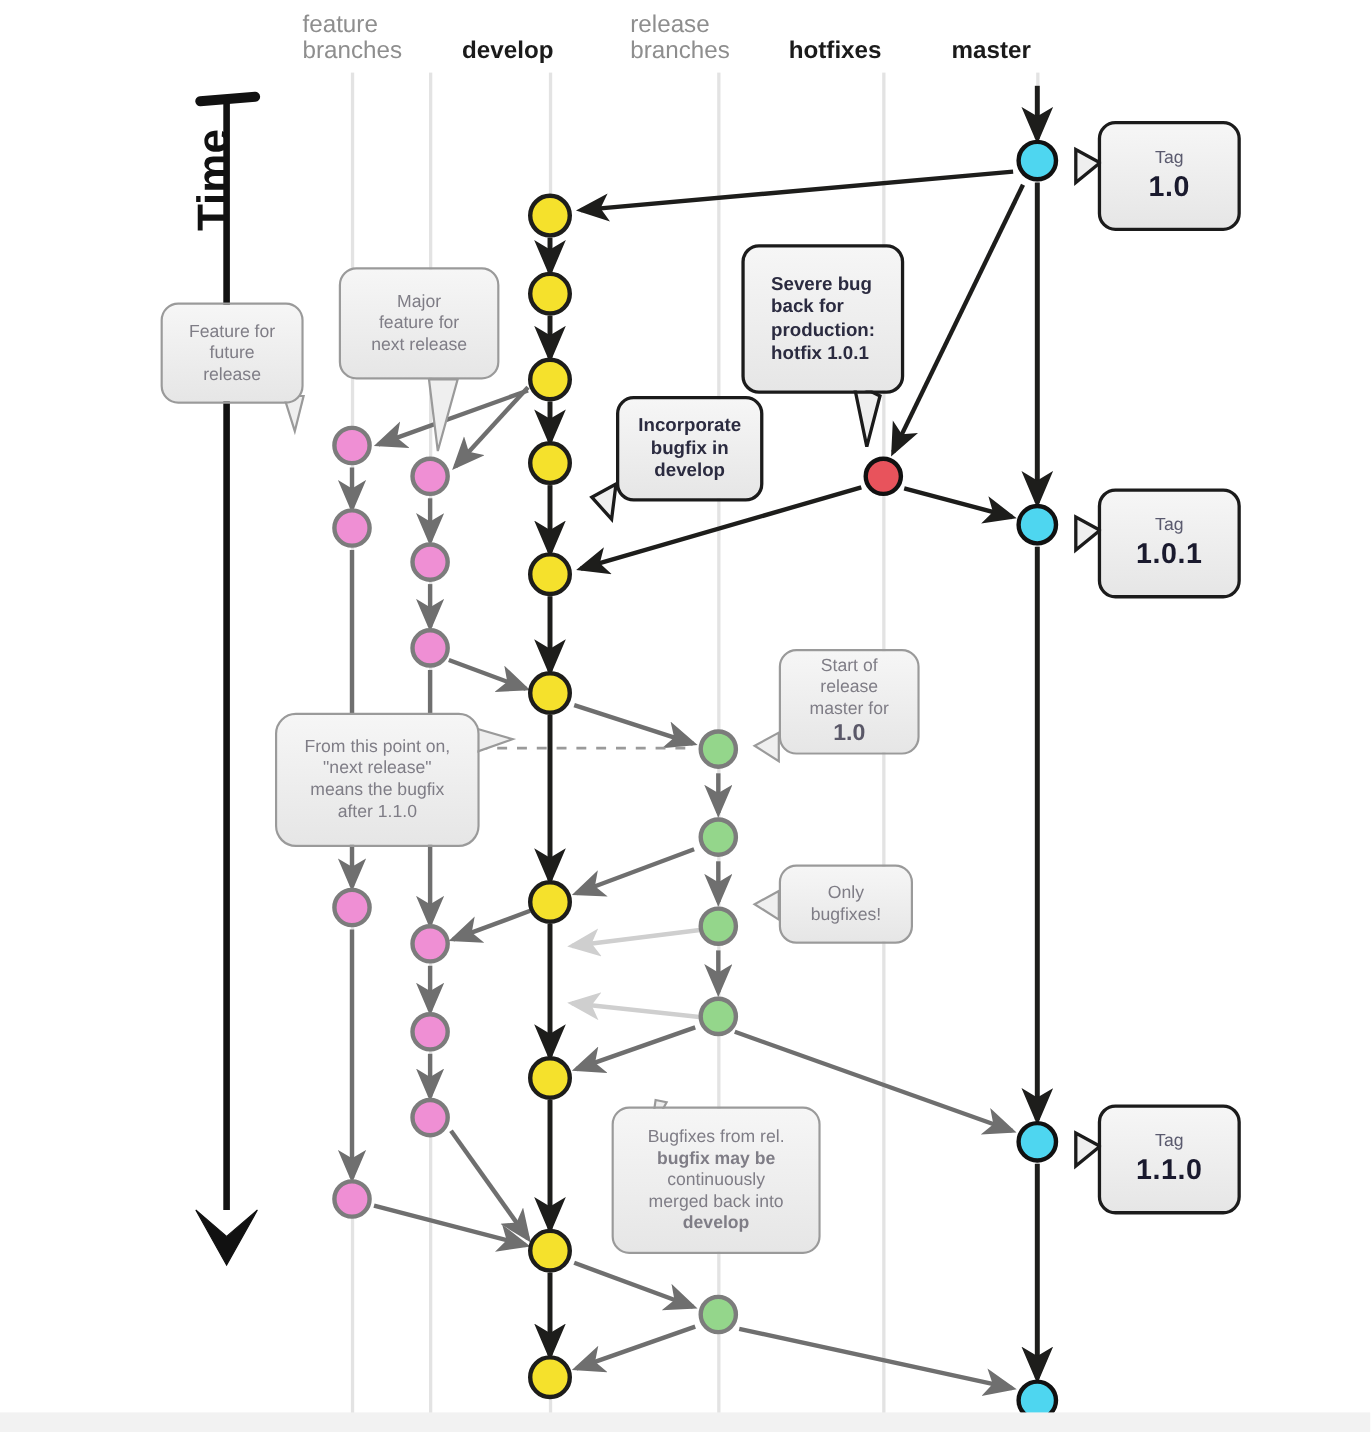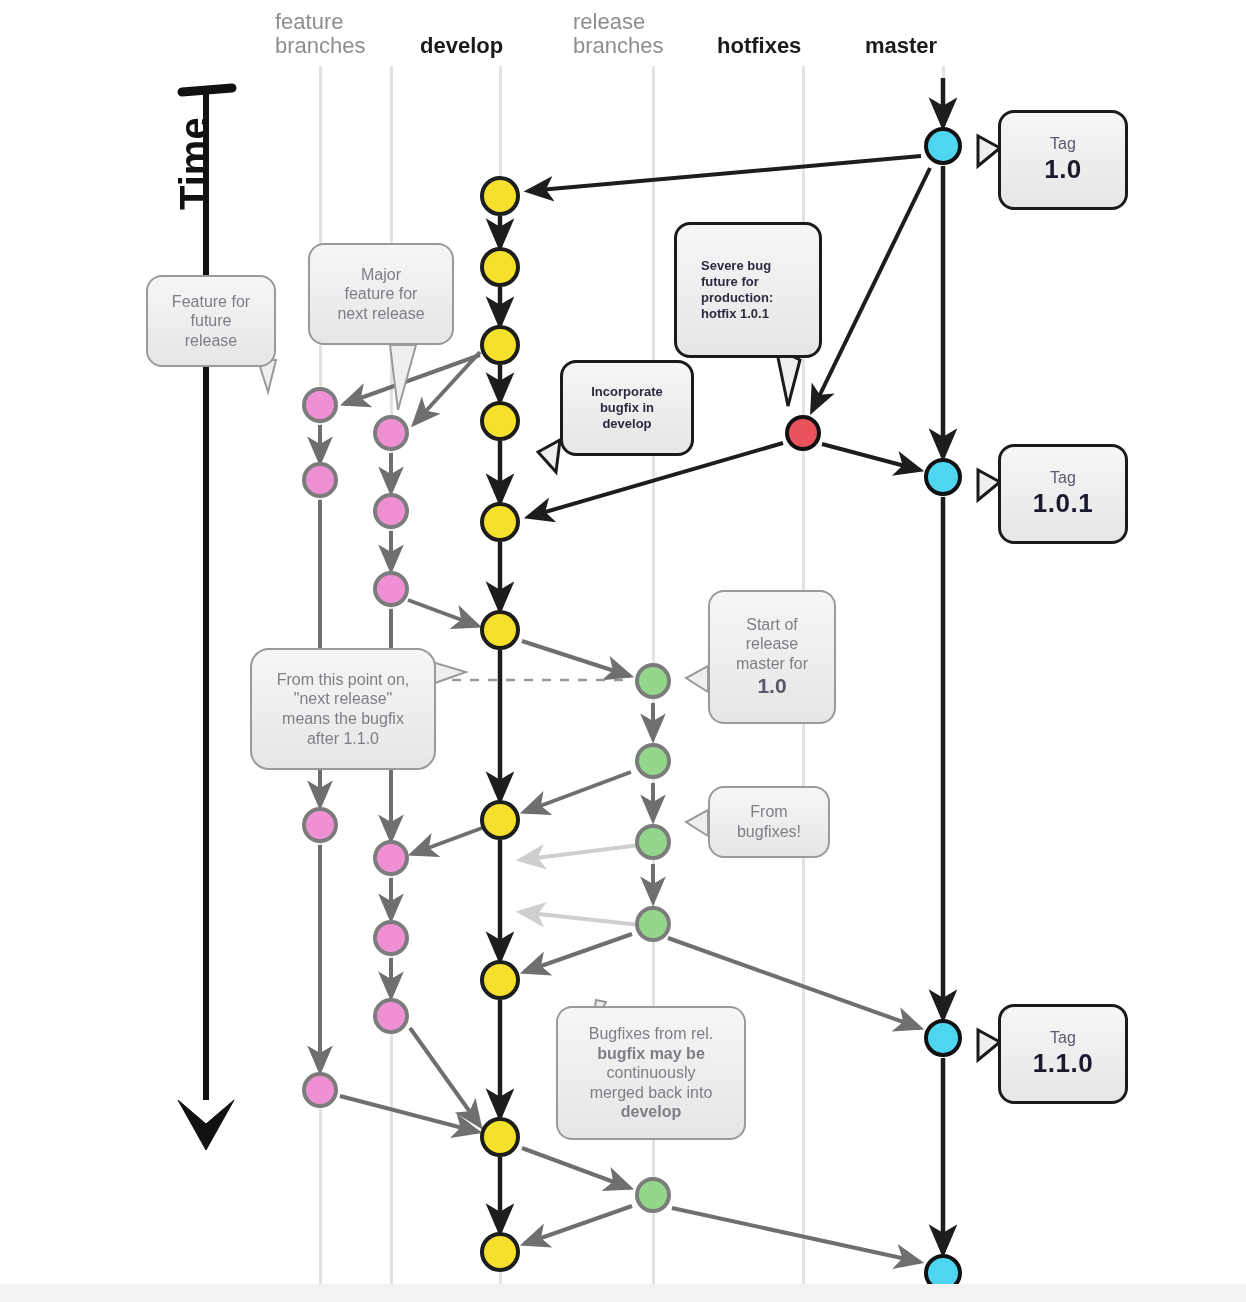--- a/index.html
+++ b/index.html
@@ -18,21 +18,21 @@
   .node.yellow{background:#f5e12c;border:4px solid #1d1d1b;}
   .node.pink{background:#ef8fd4;border:4px solid #7c7c7c;}
   .node.green{background:#94d68b;border:4px solid #7c7c7c;}
   .node.cyan{background:#4ed6f0;border:4px solid #111;}
   .node.red{background:#e8535c;border:4px solid #111;}
 
   .bubble{position:absolute;box-sizing:border-box;border-radius:16px;
     background:linear-gradient(#f6f6f6,#e6e6e6);display:flex;align-items:center;
     justify-content:center;text-align:center;line-height:1.22;padding:8px 10px;}
   .bubble.grey{border:2px solid #9a9a9a;color:#7f7d86;font-size:16px;}
-  .bubble.dark{border:3px solid #1b1b1b;color:#2b2b40;font-size:13px;font-weight:bold;}
+  .bubble.dark{border:3px solid #1b1b1b;color:#2b2b40;font-size:17px;font-weight:bold;}
   .bubble.tag{border:3px solid #1b1b1b;color:#2b2b40;flex-direction:column;}
   .bubble .tg{font-size:16px;color:#5a5a6e;}
   .bubble .tv{font-size:26px;font-weight:bold;color:#1a1a2e;letter-spacing:.5px;}
 
   .time-label{position:absolute;color:#111;font-weight:bold;font-size:40px;
     transform:rotate(-90deg);transform-origin:left top;white-space:nowrap;}
 
   svg.wires{position:absolute;left:0;top:0;width:1246px;height:1302px;pointer-events:none;}
 </style>
 </head>
@@ -191,42 +191,42 @@
 
   <div class="bubble dark" style="left:560px;top:360px;width:134px;height:96px;">
     <div><span>Incorporate</span><br>
     <span>bugfix in</span><br>
     <span>develop</span></div>
   </div>
 
   <div class="bubble dark" style="left:674px;top:222px;width:148px;height:136px;justify-content:flex-start;">
     <div style="text-align:left;width:100%;padding-left:14px;">
       <span>Severe bug</span><br>
-      <span>future for</span><br>
+      <span>back for</span><br>
       <span>production:</span><br>
       <span>hotfix 1.0.1</span>
     </div>
   </div>
 
   <div class="bubble grey" style="left:250px;top:648px;width:186px;height:122px;border-radius:19px;">
     <div><span>From this point on,</span><br>
     <span>"next release"</span><br>
     <span>means the bugfix</span><br>
     <span>after 1.1.0</span></div>
   </div>
 
-  <div class="bubble grey" style="left:708px;top:590px;width:128px;height:134px;">
+  <div class="bubble grey" style="left:708px;top:590px;width:128px;height:96px;">
     <div><span>Start of</span><br>
     <span>release</span><br>
     <span>master for</span><br>
     <span style="font-size:21px;font-weight:bold;color:#5a5868;">1.0</span></div>
   </div>
 
   <div class="bubble grey" style="left:708px;top:786px;width:122px;height:72px;">
-    <div><span>From</span><br>
+    <div><span>Only</span><br>
     <span>bugfixes!</span></div>
   </div>
 
   <div class="bubble grey" style="left:556px;top:1006px;width:190px;height:134px;">
     <div><span>Bugfixes from rel.</span><br>
     <span style="font-weight:bold;">bugfix may be</span><br>
     <span>continuously</span><br>
     <span>merged back into</span><br>
     <span style="font-weight:bold;">develop</span></div>
   </div>

